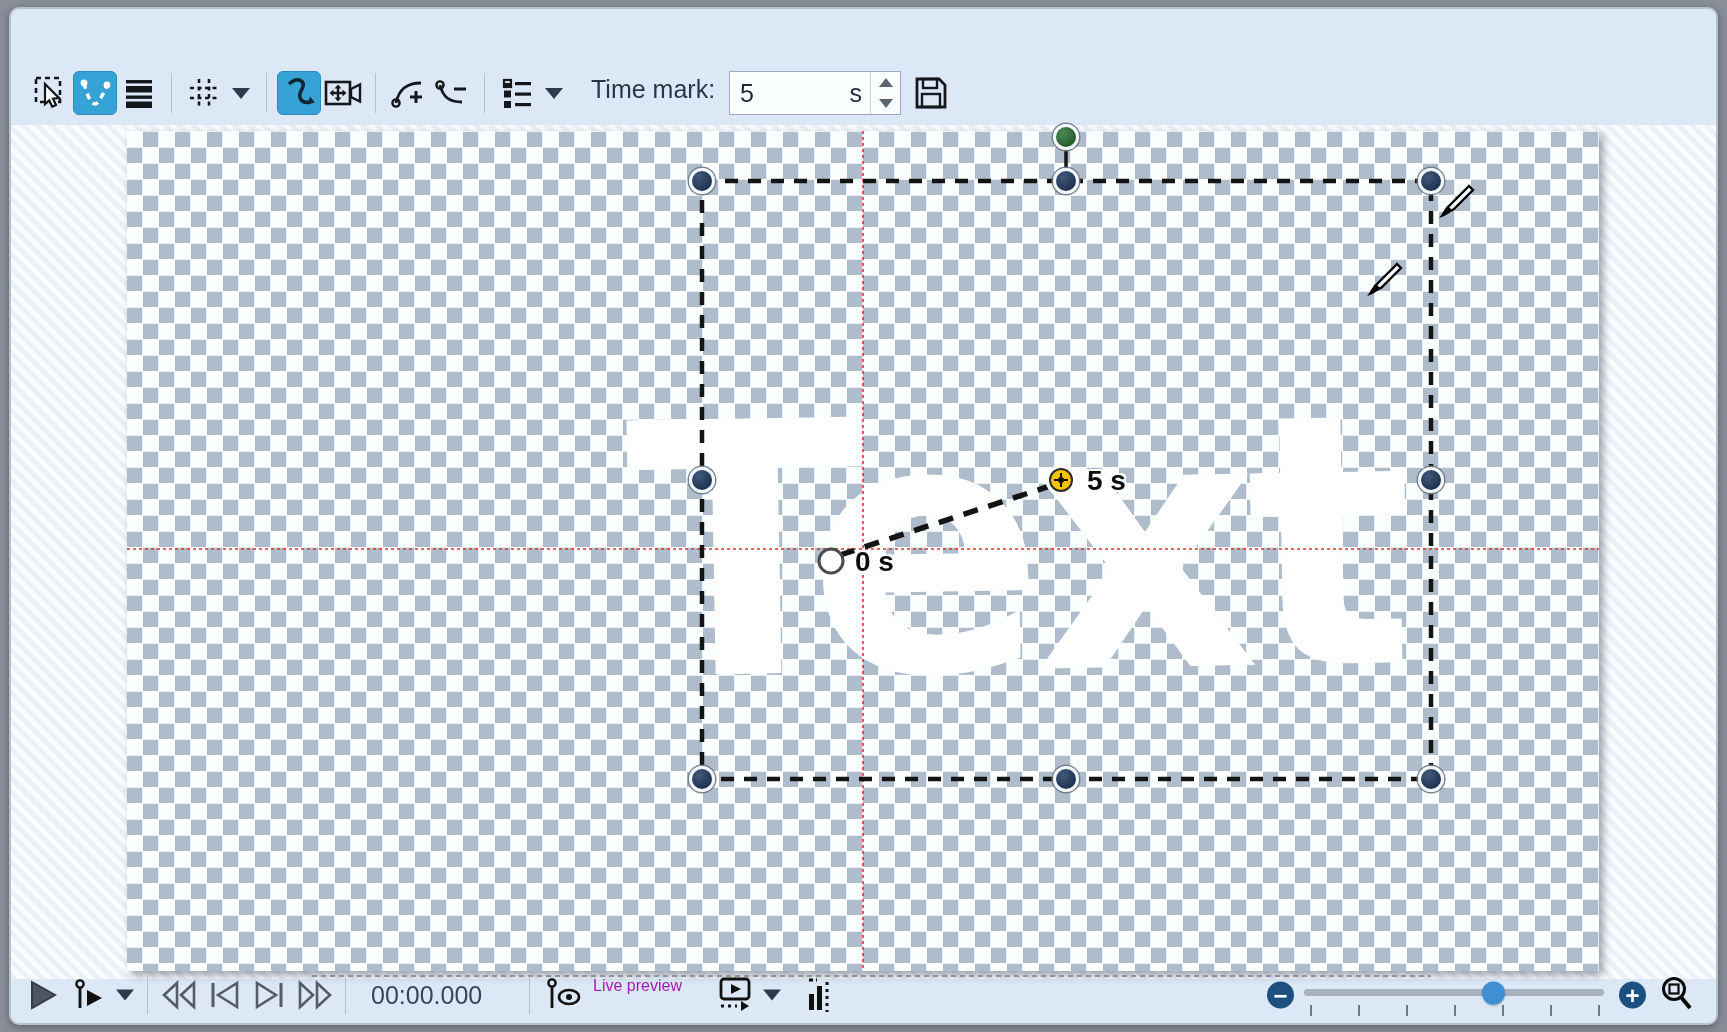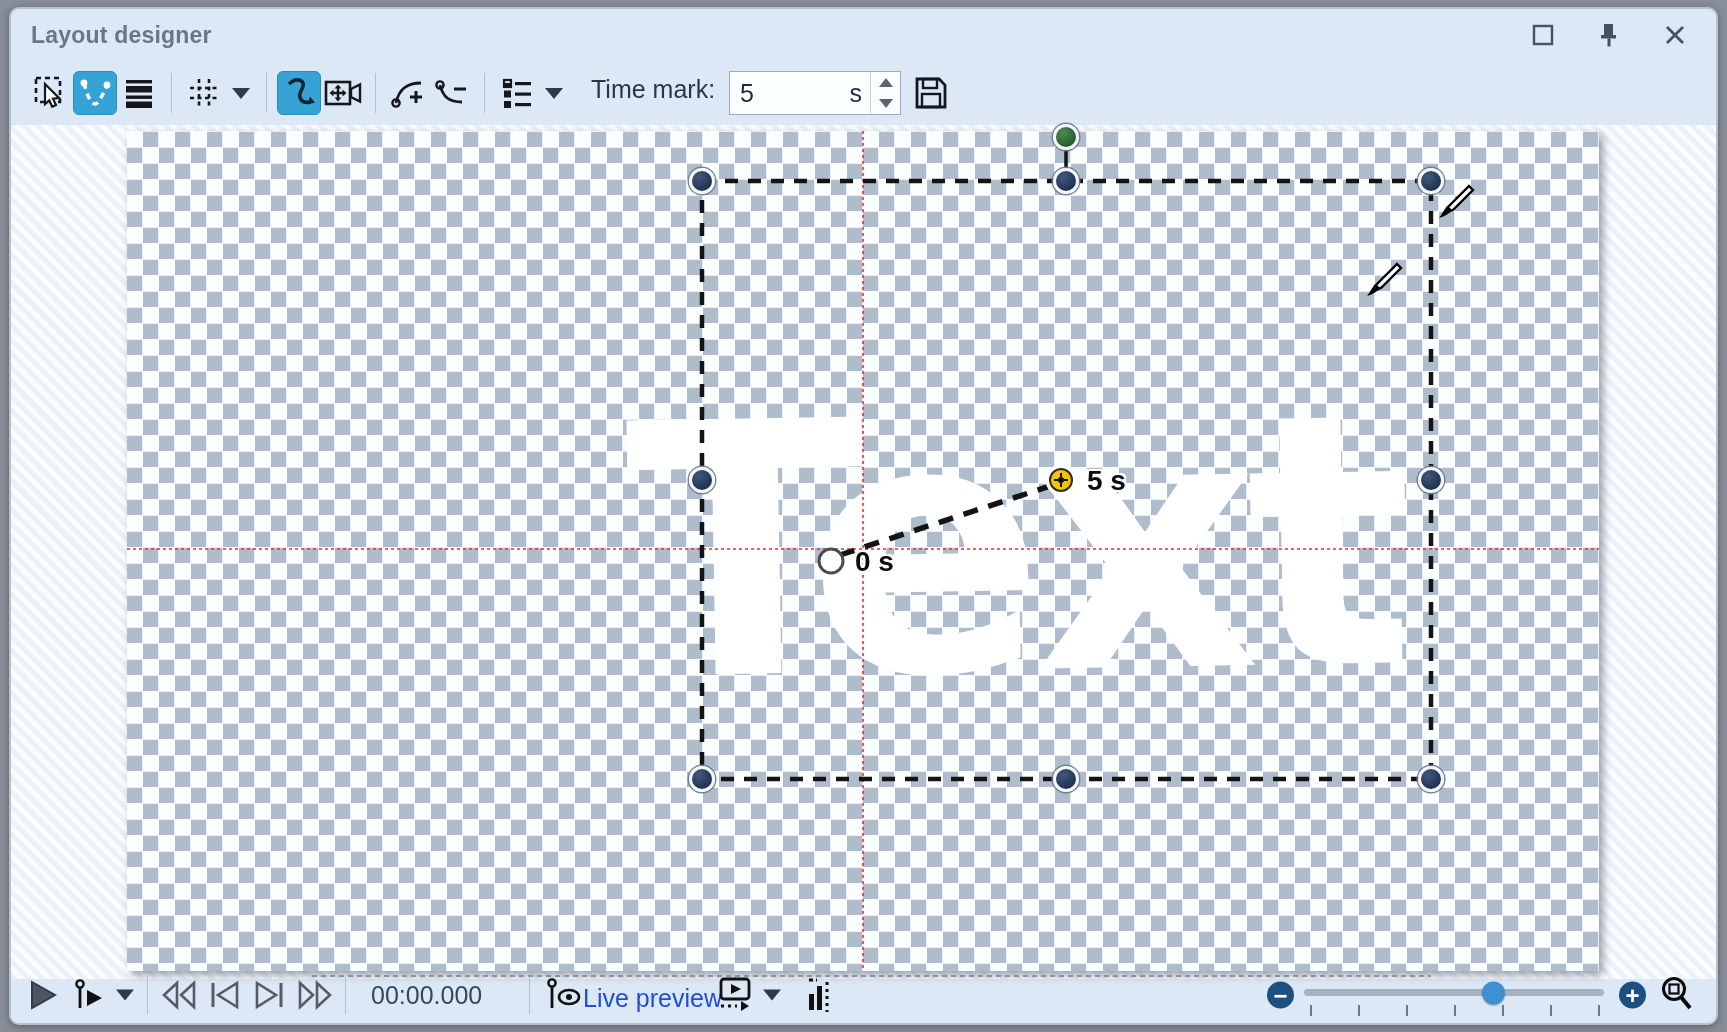--- a/index.html
+++ b/index.html
@@ -51,57 +51,35 @@
   .handle.rotate { background:radial-gradient(circle at 35% 30%, #4b8a53, #26592e 75%); }
   .kf { position:absolute; transform:translate(-50%,-50%); border-radius:50%; }
   .kf-start { width:27px; height:27px; background:rgba(255,255,255,.95); border:3px solid #4c4c4c; }
   .kf-end { width:24px; height:24px; background:#f3c400; border:2px solid #2c2c2c; box-shadow:0 0 0 3.5px #ffffff; display:flex; align-items:center; justify-content:center; }
   .kf-label { position:absolute; transform:translate(0,-50%); font-size:28px; font-weight:bold; color:#0c0c0c; white-space:nowrap;
     text-shadow:-2px 0 #fff,2px 0 #fff,0 -2px #fff,0 2px #fff,-2px -2px #fff,2px 2px #fff,-2px 2px #fff,2px -2px #fff;text-align:right; }
   .brush { position:absolute; transform:translate(-50%,-50%); }
 
   
   .bottombar { position:absolute; left:0; bottom:0; right:0; height:56px; }
-  .bb { position:absolute; top:50%; transform:translateY(-50%); display:flex; align-items:flex-end; }
+  .bb { position:absolute; top:50%; transform:translateY(-50%); display:flex; align-items:flex-start; }
   .bsep { position:absolute; top:9px; width:1px; height:38px; background:#b4c0d0; }
   .time { font-size:25px; color:#33475c; }
-  .lp-label { font-size:25px; color:#1d4ed8; }
+  .lp-label { font-size:16px; color:#a21caf; margin-left:10px; }
   .zoom-minus,.zoom-plus { width:27px; height:27px; border-radius:50%; background:#1d4f80; color:#fff; display:flex; align-items:center; justify-content:center; font-size:24px; font-weight:bold; line-height:1; }
   .ztrack { position:absolute; left:1293px; top:22px; width:300px; height:7px; border-radius:4px; background:#a8b1be; }
   .zthumb { position:absolute; top:50%; left:calc(63% - 11px); transform:translateY(-50%); width:23px; height:23px; border-radius:50%; background:#3f90d2; box-shadow:0 1px 2px rgba(0,0,0,.3); }
   .zticks { position:absolute; left:1299px; top:38px; width:290px; display:flex; justify-content:space-between; }
   .zticks i { width:2px; height:11px; background:#6e7988; }
 </style>
 </head>
 <body>
 
 <div class="window">
 
-  <div class="titlebar">
-    <span class="title">Layout designer</span>
-    <div class="winbtns">
-      <div class="winbtn">
-        <svg width="22" height="22">
-            <rect x="2" y="2" width="18" height="18" fill="none" stroke="#47525e" stroke-width="2.4"></rect>
-          </svg>
-      </div>
-      <div class="winbtn">
-        <svg width="22" height="24">
-          <rect x="6" y="1" width="9" height="11" fill="#47525e"></rect>
-            <rect x="3" y="12" width="15" height="3.5" fill="#47525e"></rect>
-            <rect x="9.5" y="15.5" width="3" height="8" fill="#47525e"></rect>
-        </svg>
-      </div>
-      <div class="winbtn">
-        <svg width="22" height="22">
-            <path d="M3 3 L19 19 M19 3 L3 19" stroke="#47525e" stroke-width="2.8" fill="none"></path>
-          </svg>
-      </div>
-    </div>
-  </div>
 
   <div class="toolbar">
     <div class="tbtn">
       <svg width="36" height="36">
         <rect x="3" y="3" width="24" height="24" fill="none" stroke="#14181d" stroke-width="2.6" stroke-dasharray="5 4"></rect>
         <path d="M12 9 L26 23 L20 23.6 L23 30 L19.2 31.7 L16.3 25.3 L12 29 Z" fill="#fff" stroke="#14181d" stroke-width="2.2"></path>
       </svg>
     </div>
     <div class="tbtn active">
       <svg width="36" height="36">

